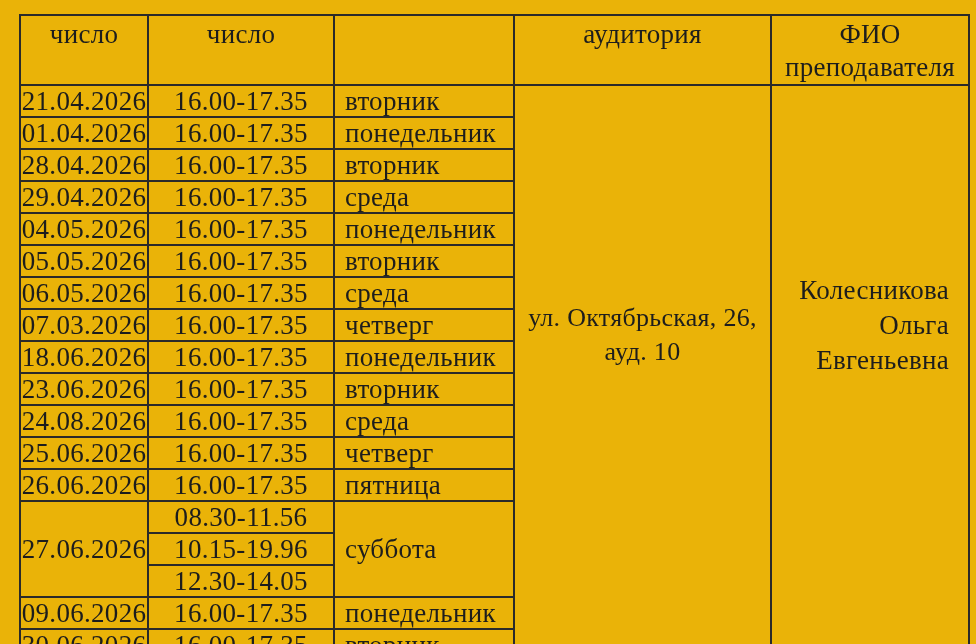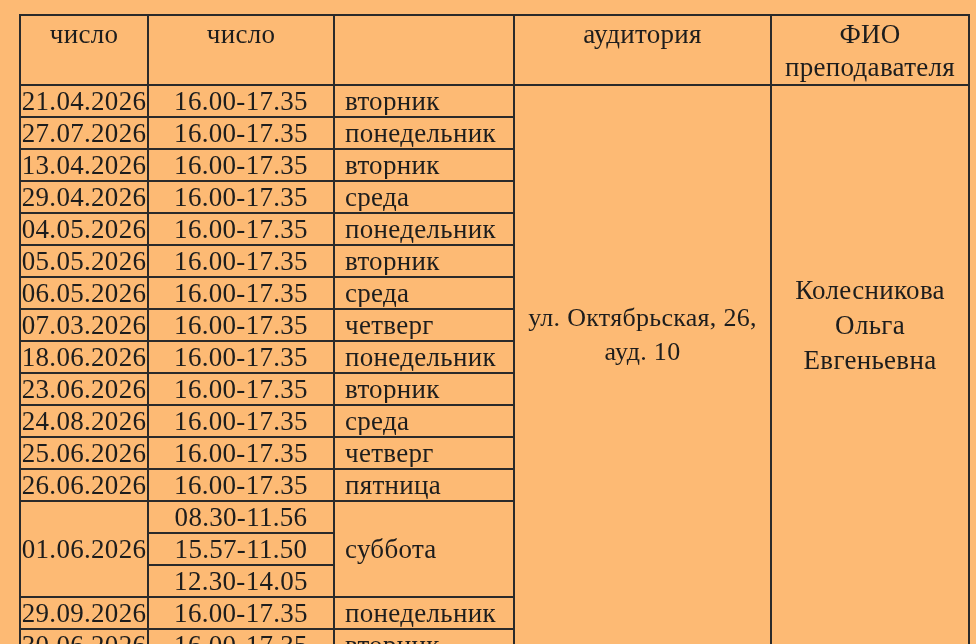--- a/index.html
+++ b/index.html
@@ -4,21 +4,21 @@
 <style>
   html, body {
     margin: 0;
     padding: 0;
     background: #ffffff;
   }
   .page {
     position: relative;
     width: 976px;
     height: 644px;
-    background: #fdba74;
+    background: #eab308;
     overflow: hidden;
     font-family: "Liberation Serif", "DejaVu Serif", serif;
     color: #1d1d1d;
   }
   table.schedule {
     position: absolute;
     left: 19px;
     top: 14px;
     width: 949px;
     border-collapse: collapse;
@@ -53,21 +53,20 @@
   td.c-date, td.c-time {
     text-align: center;
     white-space: nowrap;
     vertical-align: middle;
   }
   td.c-day {
     text-align: left;
     padding-left: 10px;
     white-space: nowrap;
     vertical-align: middle;
-    border-radius: 16px;
   }
   td.c-room {
     text-align: center;
     vertical-align: middle;
     padding-bottom: 76px; 
     line-height: 1.32;
     font-size: 26px;
   }
   td.c-room .room-text {
     max-width: 232px;
@@ -75,20 +74,21 @@
   }
   td.c-teacher {
     text-align: center;
     vertical-align: middle;
     padding-bottom: 94px; 
     line-height: 1.3;
   }
   td.c-teacher .teacher-text {
     max-width: 158px;
     margin: 0 auto;
+    text-align: right;
   }
 </style>
 </head>
 <body>
 
 <div class="page">
   <table class="schedule">
     <colgroup>
       <col class="col-date">
       <col class="col-time">
@@ -111,26 +111,26 @@
           <td class="c-time">16.00-17.35</td>
           <td class="c-day">вторник</td>
           <td class="c-room" rowspan="18">
             <div class="room-text">ул. Октябрьская, 26, ауд. 10</div>
           </td>
           <td class="c-teacher" rowspan="18">
             <div class="teacher-text">Колесникова Ольга Евгеньевна</div>
           </td>
         </tr>
         <tr>
-          <td class="c-date">27.07.2026</td>
-          <td class="c-time">16.00-17.35</td>
-          <td class="c-day">понедельник</td>
-        </tr>
-        <tr>
-          <td class="c-date">13.04.2026</td>
+          <td class="c-date">01.04.2026</td>
+          <td class="c-time">16.00-17.35</td>
+          <td class="c-day">понедельник</td>
+        </tr>
+        <tr>
+          <td class="c-date">28.04.2026</td>
           <td class="c-time">16.00-17.35</td>
           <td class="c-day">вторник</td>
         </tr>
         <tr>
           <td class="c-date">29.04.2026</td>
           <td class="c-time">16.00-17.35</td>
           <td class="c-day">среда</td>
         </tr>
         <tr>
           <td class="c-date">04.05.2026</td>
@@ -171,32 +171,32 @@
           <td class="c-date">25.06.2026</td>
           <td class="c-time">16.00-17.35</td>
           <td class="c-day">четверг</td>
         </tr>
         <tr>
           <td class="c-date">26.06.2026</td>
           <td class="c-time">16.00-17.35</td>
           <td class="c-day">пятница</td>
         </tr>
         <tr>
-          <td class="c-date" rowspan="3">01.06.2026</td>
+          <td class="c-date" rowspan="3">27.06.2026</td>
           <td class="c-time">08.30-11.56</td>
           <td class="c-day" rowspan="3">суббота</td>
         </tr>
         <tr>
-          <td class="c-time">15.57-11.50</td>
+          <td class="c-time">10.15-19.96</td>
         </tr>
         <tr>
           <td class="c-time">12.30-14.05</td>
         </tr>
         <tr>
-          <td class="c-date">29.09.2026</td>
+          <td class="c-date">09.06.2026</td>
           <td class="c-time">16.00-17.35</td>
           <td class="c-day">понедельник</td>
         </tr>
         <tr>
           <td class="c-date">30.06.2026</td>
           <td class="c-time">16.00-17.35</td>
           <td class="c-day">вторник</td>
         </tr>
       </tbody>
   </table>

